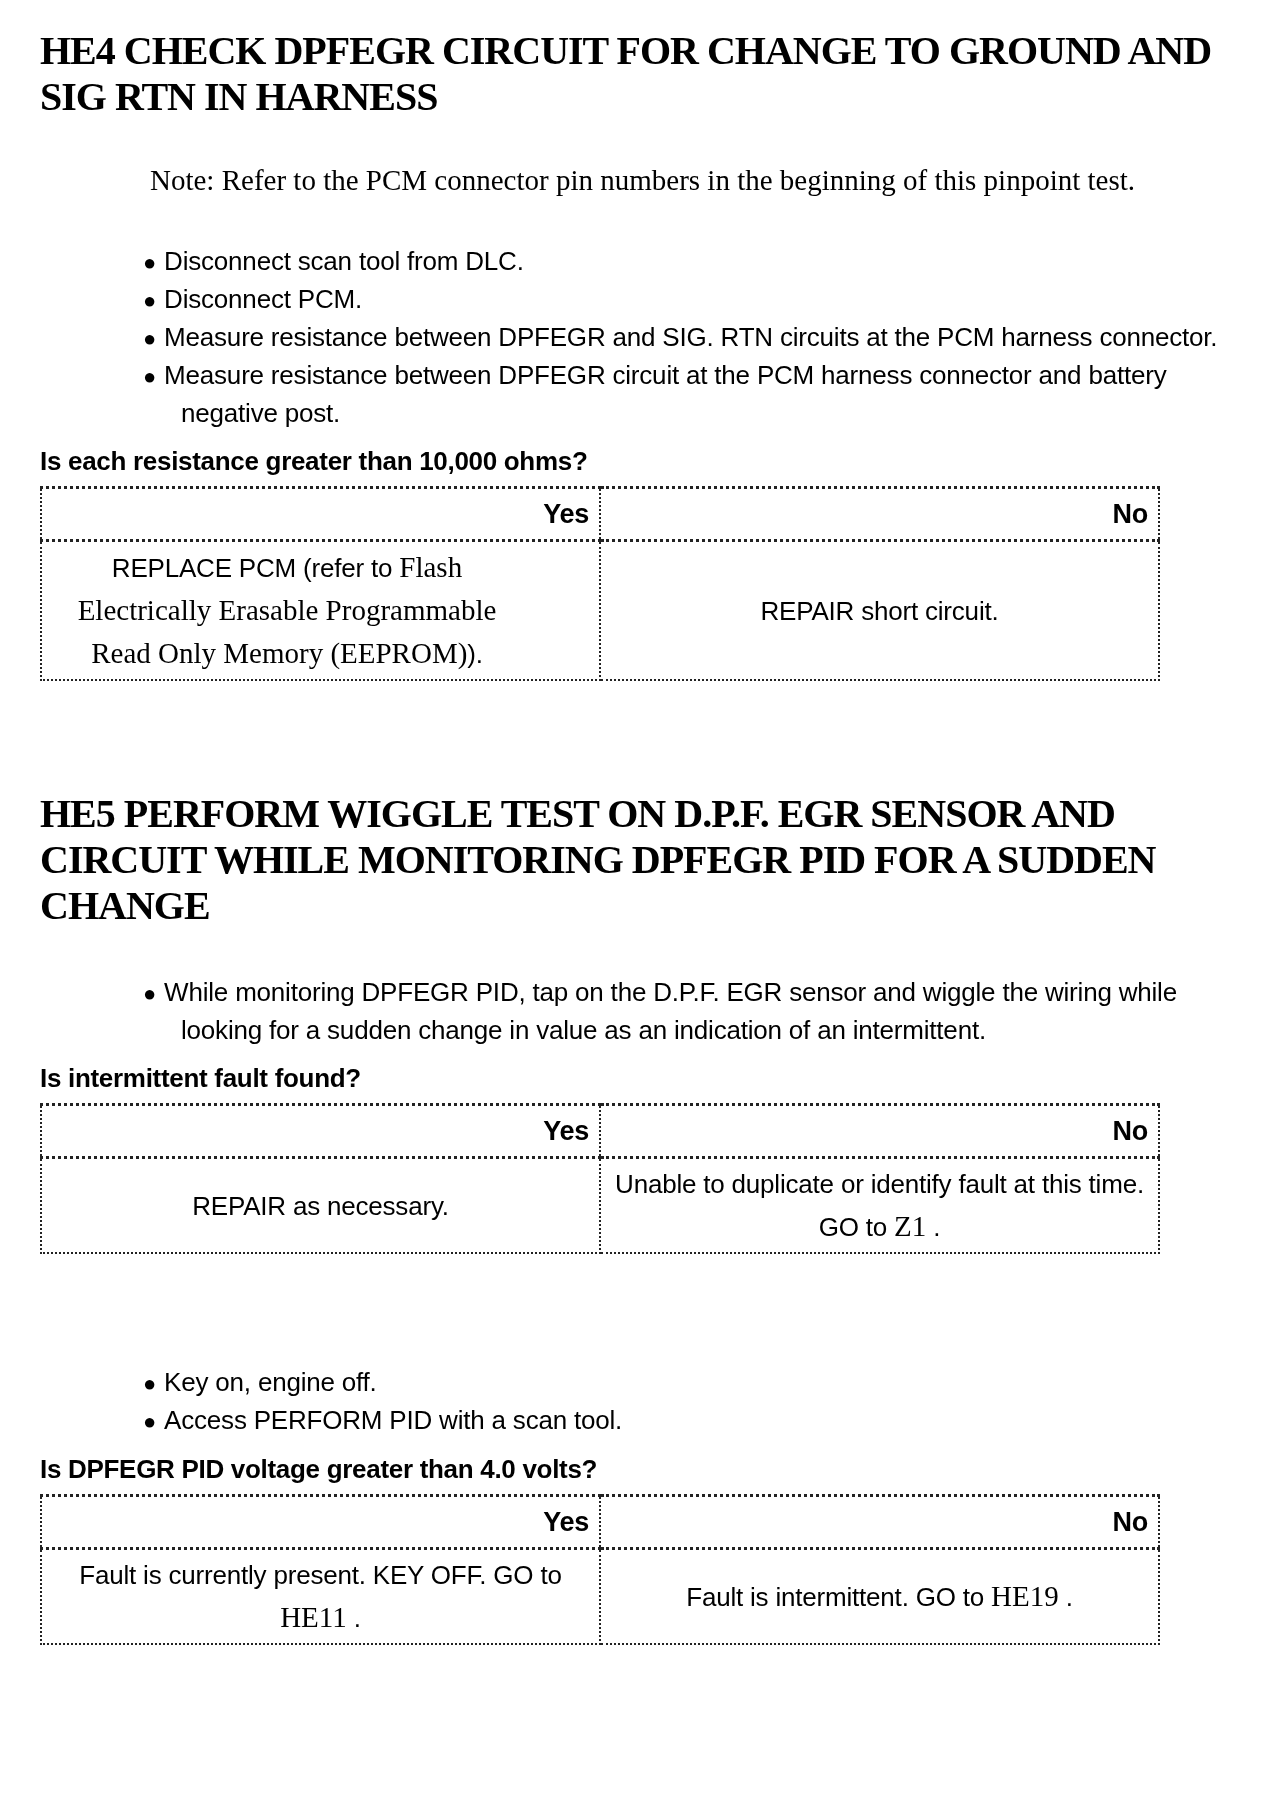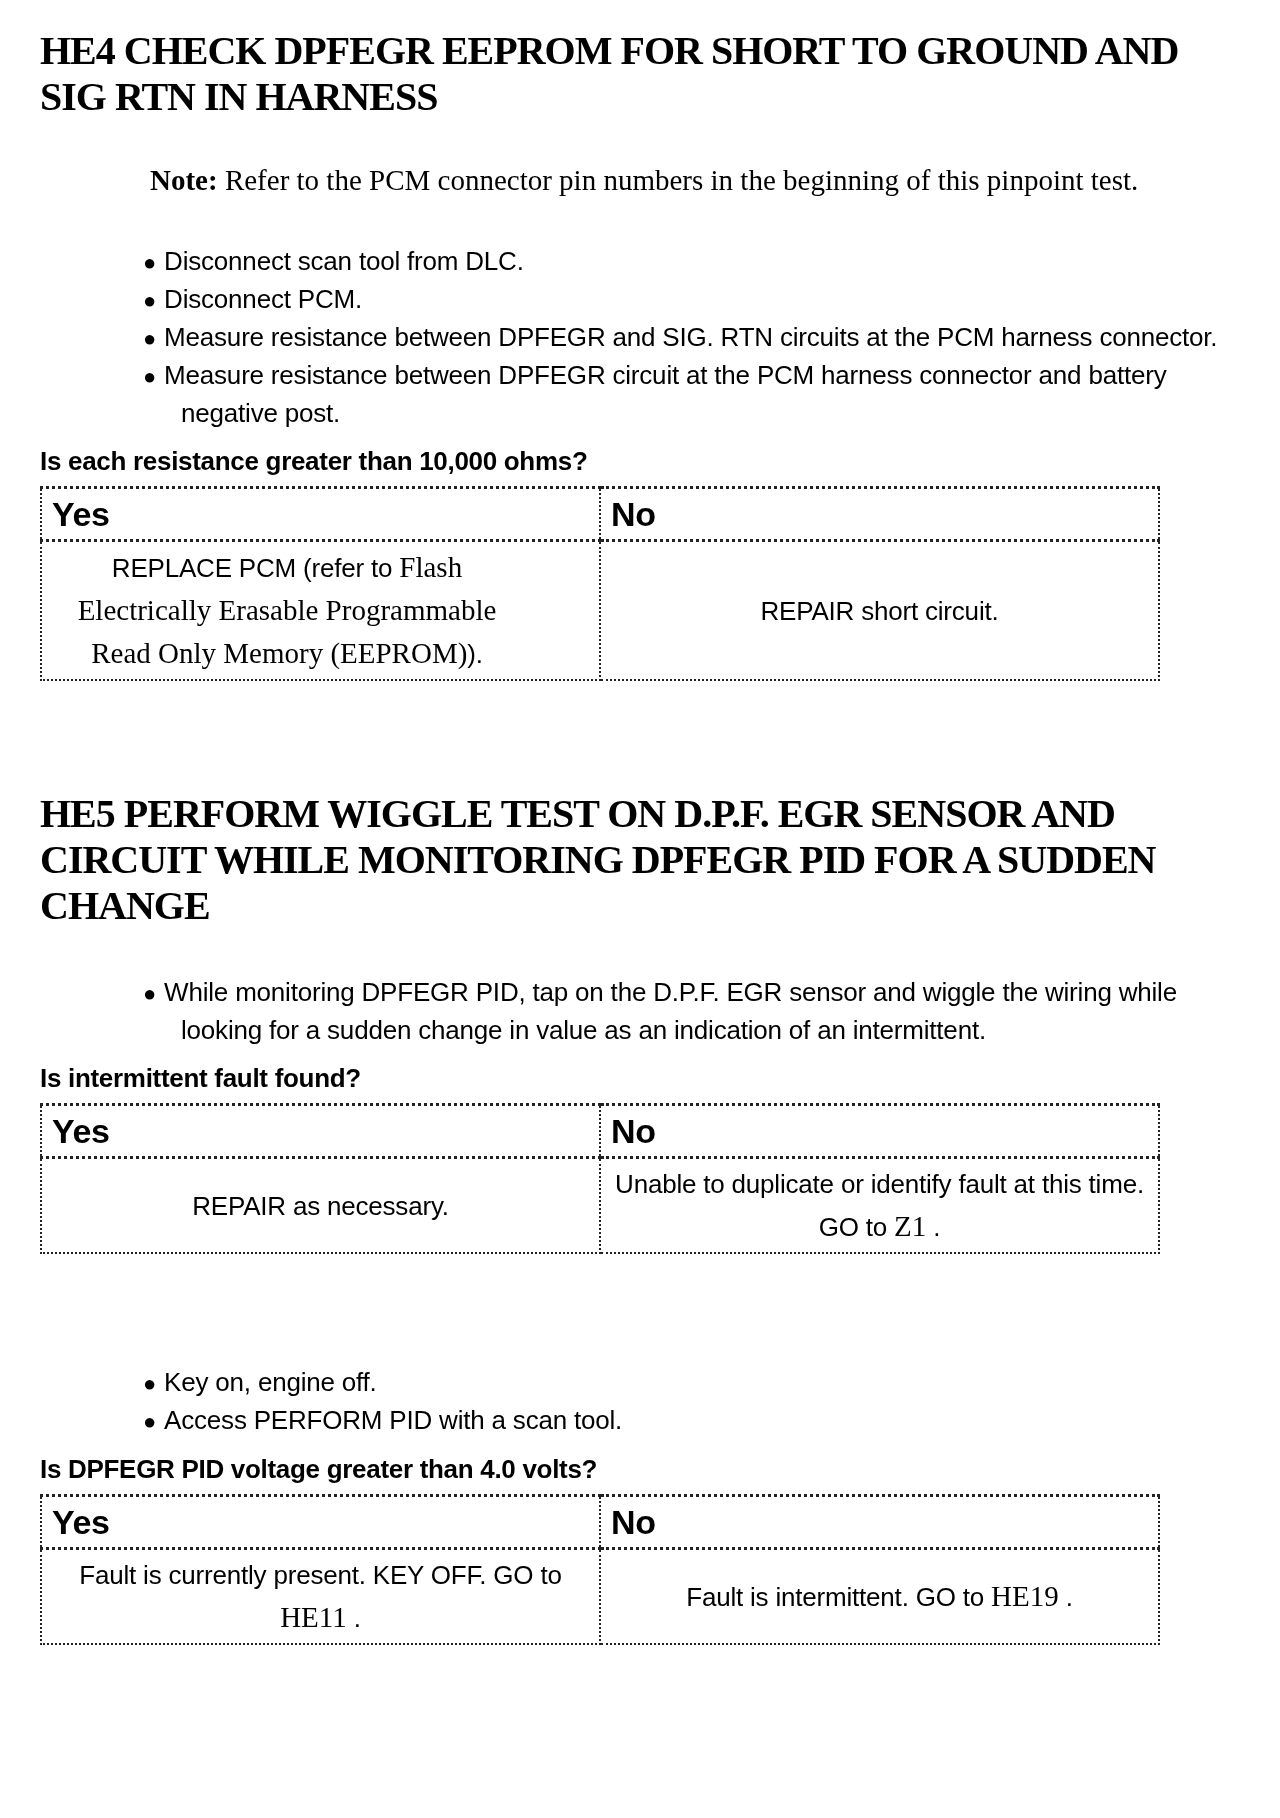--- a/index.html
+++ b/index.html
@@ -25,21 +25,21 @@
     margin: 0;
   }
 
   .note {
     font-family: "Liberation Serif", serif;
     font-size: 29px;
     line-height: 35px;
     margin: 43px 0 0 110px;
     max-width: 1060px;
   }
-  .note-label { font-weight: bold; }
+  .note-label { font-weight: normal; }
 
   ul.bullets {
     list-style: none;
     margin: 45px 0 0 103px;
     padding: 0;
     width: 1075px;
     font-size: 26px;
     line-height: 37px;
     letter-spacing: -0.2px;
   }
@@ -65,22 +65,22 @@
   table.qtable th, table.qtable td {
     border: 2px dotted #222222;
     padding: 4px 10px;
     vertical-align: middle;
     text-align: center;
   }
   table.qtable th {
     border-bottom: 3px dotted #222222;
     border-top: 3px dotted #222222;
     height: 42px;
-    font-size: 34px;
-    text-align: left;
+    font-size: 27px;
+    text-align: right;
     font-weight: bold;
     letter-spacing: -0.3px;
   }
   table.qtable td {
     font-size: 26px;
     line-height: 42px;
     letter-spacing: -0.2px;
   }
   table.t1 td { height: 124px; }
   table.t2 td, table.t3 td { height: 80px; }
@@ -92,21 +92,21 @@
     font-family: "Liberation Serif", serif;
     font-size: 29px;
     letter-spacing: 0;
   }
   .doclink:empty { display: none; }
 </style>
 </head>
 <body>
 
 <div class="section">
-  <h1 class="heading">HE4 CHECK DPFEGR EEPROM FOR SHORT TO GROUND AND
+  <h1 class="heading">HE4 CHECK DPFEGR CIRCUIT FOR CHANGE TO GROUND AND
 SIG RTN IN HARNESS</h1>
 
   <p class="note"><span class="note-label">Note:</span><span> Refer to the PCM connector pin numbers in the beginning of this pinpoint test.</span></p>
 
   <ul class="bullets">
     <li><span class="bullet-dot">●</span><span>Disconnect scan tool from DLC.</span></li>
     <li><span class="bullet-dot">●</span><span>Disconnect PCM.</span></li>
     <li><span class="bullet-dot">●</span><span>Measure resistance between DPFEGR and SIG. RTN circuits at the PCM harness connector.</span></li>
     <li><span class="bullet-dot">●</span><span>Measure resistance between DPFEGR circuit at the PCM harness connector and battery negative post.</span></li>
   </ul>

